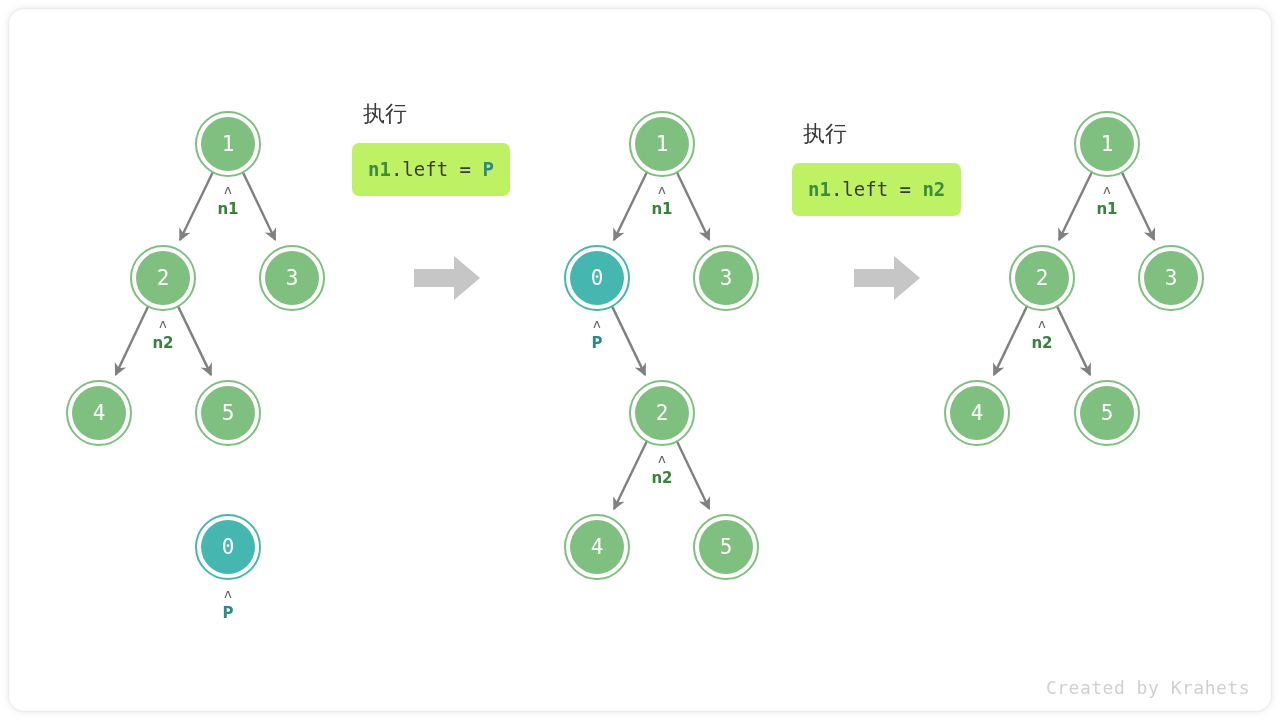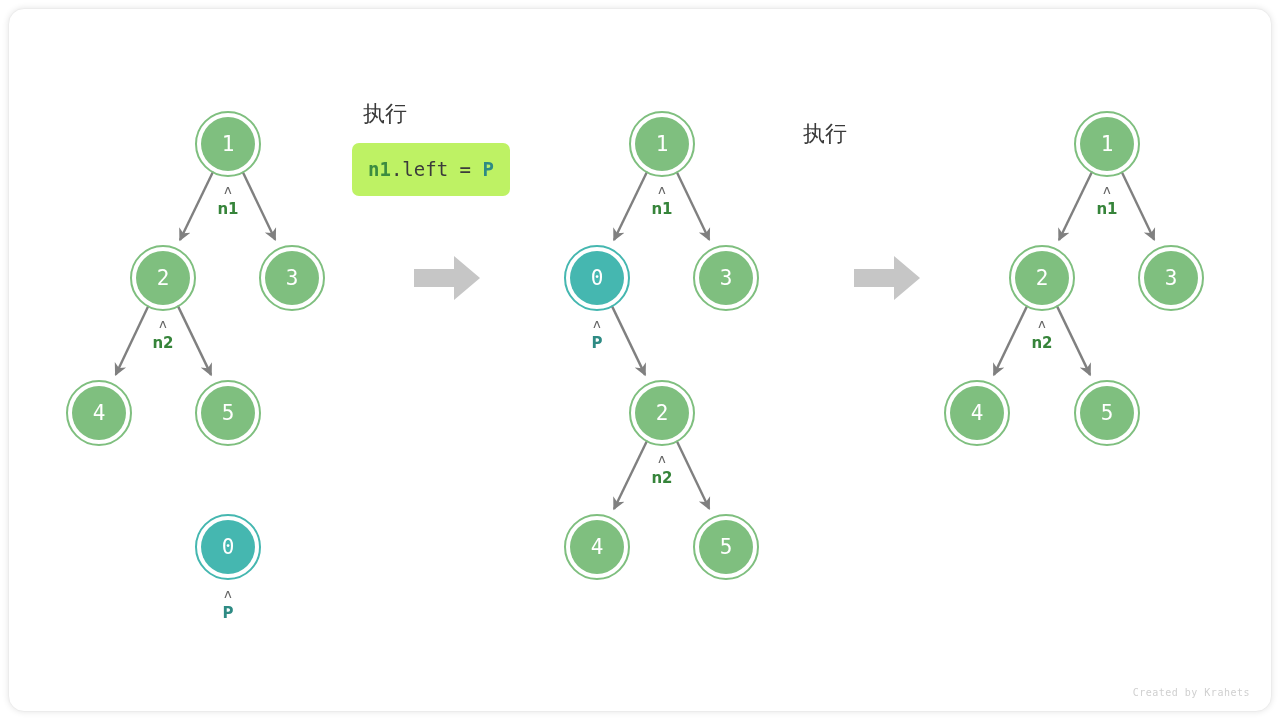--- a/index.html
+++ b/index.html
@@ -109,21 +109,21 @@
   .codebox .plain { color: #3b3b3b; }
 
   
   .steparrow { position: absolute; }
 
   
   .credit {
     position: absolute;
     right: 30px; bottom: 22px;
     font-family: "DejaVu Sans Mono", monospace;
-    font-size: 10px;
+    font-size: 18px;
     color: #d0d0d0;
     letter-spacing: 0.5px;
     user-select: none;
   }
   svg.edges { position: absolute; left:0; top:0; width:1280px; height:720px; pointer-events:none; }
 </style>
 </head>
 <body>
 
 <div id="canvas">
@@ -229,20 +229,21 @@
       <div class="ptr green-txt" style="left: 612px; top: 180px; width: 100px;"><span class="caret">ʌ</span><span class="name">n1</span></div>
       <div class="ptr teal-txt" style="left: 547px; top: 314px; width: 100px;"><span class="caret">ʌ</span><span class="name">P</span></div>
       <div class="ptr green-txt" style="left: 612px; top: 449px; width: 100px;"><span class="caret">ʌ</span><span class="name">n2</span></div>
       <div class="ptr green-txt" style="left: 1057px; top: 180px; width: 100px;"><span class="caret">ʌ</span><span class="name">n1</span></div>
       <div class="ptr green-txt" style="left: 992px; top: 314px; width: 100px;"><span class="caret">ʌ</span><span class="name">n2</span></div>
     </div>
   <div class="layer" id="text-layer">
       <div class="heading" style="left: 363px; top: 100px;">执行</div>
       <div class="codebox" style="left: 352px; top: 140px;"><div><span class="g">n1</span><span class="plain">.left = </span><span class="t">P</span></div></div>
       <div class="heading" style="left: 803px; top: 120px;">执行</div>
+      <div class="codebox" style="left: 792px; top: 160px;"><div><span class="g">n1</span><span class="plain">.left = </span><span class="g">n2</span></div></div>
     </div>
   <div class="layer" id="arrow-layer">
       <div class="steparrow" style="left: 414px; top: 252px; width: 66px; height: 46px;"><svg viewBox="0 0 66 46" width="66" height="46">
           <path d="M0,14 L40,14 L40,1 L66,23 L40,45 L40,32 L0,32 Z" fill="#c6c6c6"></path>
         </svg></div>
       <div class="steparrow" style="left: 854px; top: 252px; width: 66px; height: 46px;"><svg viewBox="0 0 66 46" width="66" height="46">
           <path d="M0,14 L40,14 L40,1 L66,23 L40,45 L40,32 L0,32 Z" fill="#c6c6c6"></path>
         </svg></div>
     </div>
 

